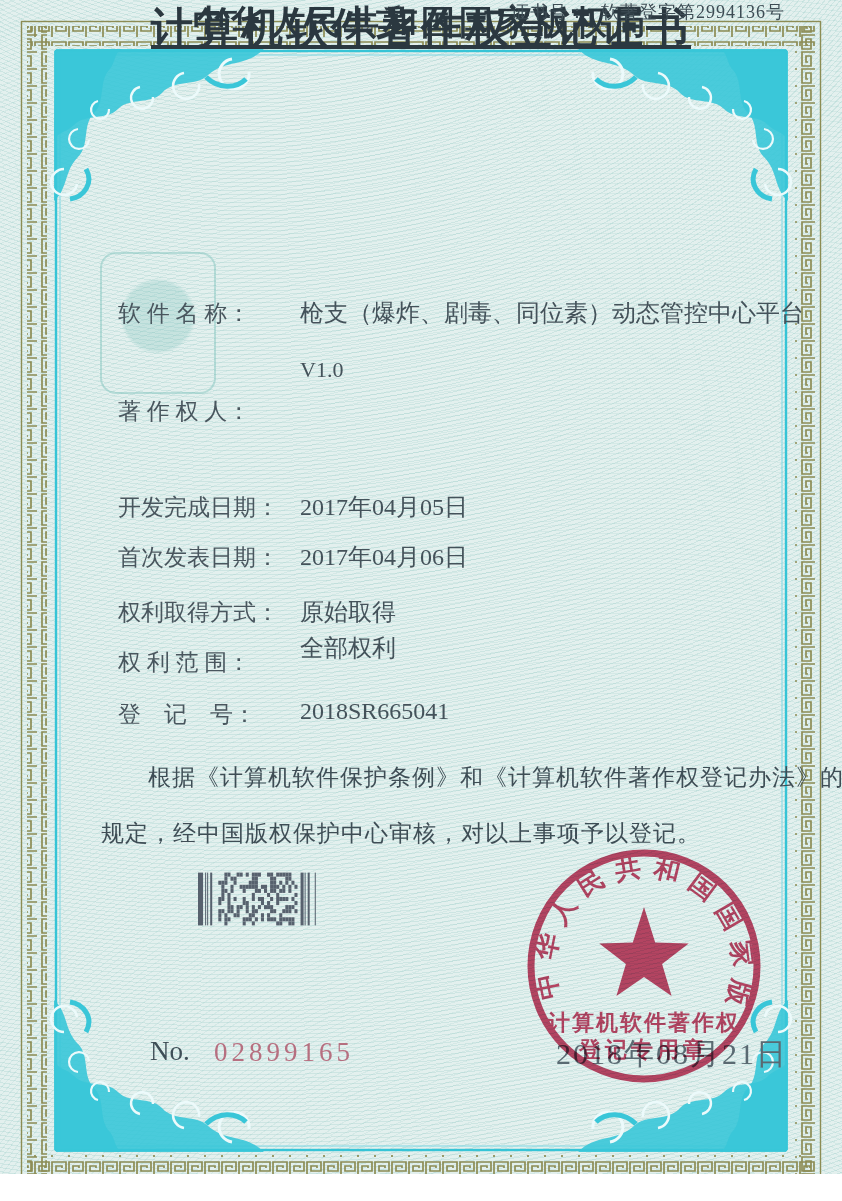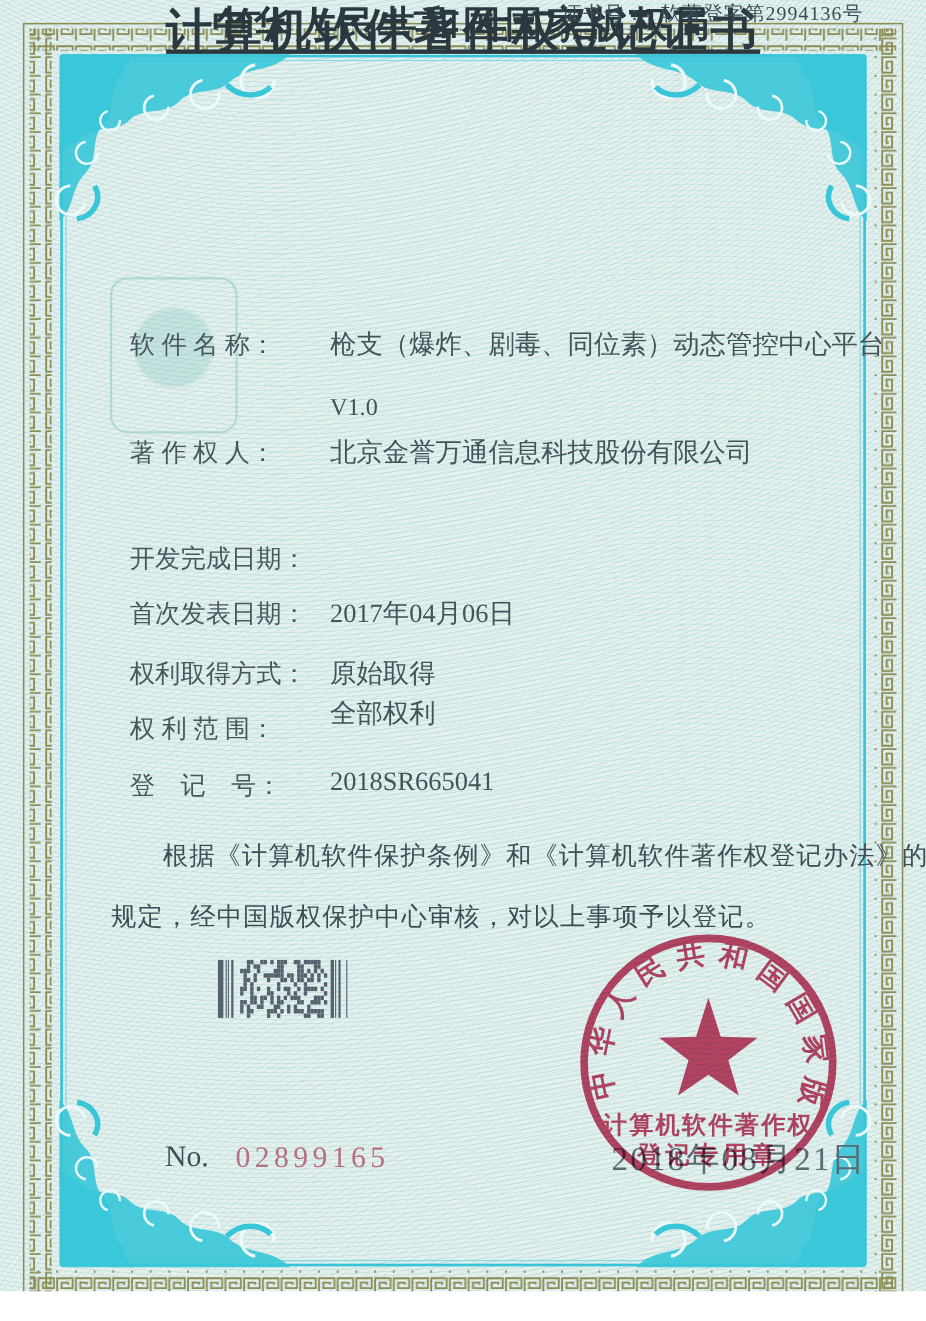--- a/index.html
+++ b/index.html
@@ -82,23 +82,23 @@
   <div class="abs txt subtitle">计算机软件著作权登记证书</div>
   <div class="abs txt certno">
     <span class="lbl">证书号：</span><span>软著登字第2994136号</span>
   </div>
 
   <div class="abs txt row-label" style="top:298px">软 件 名 称：</div>
   <div class="abs txt row-value" style="top:297px">枪支（爆炸、剧毒、同位素）动态管控中心平台</div>
   <div class="abs txt row-value small" style="top:357px">V1.0</div>
 
   <div class="abs txt row-label" style="top:396px">著 作 权 人：</div>
-  <div class="abs txt row-value" style="top:395px">北京金誉万通信息科技股份有限公司</div>
 
   <div class="abs txt row-label" style="top:492px">开发完成日期：</div>
+  <div class="abs txt row-value" style="top:491px">2017年04月05日</div>
 
   <div class="abs txt row-label" style="top:542px">首次发表日期：</div>
   <div class="abs txt row-value" style="top:541px">2017年04月06日</div>
 
   <div class="abs txt row-label" style="top:597px">权利取得方式：</div>
   <div class="abs txt row-value" style="top:596px">原始取得</div>
 
   <div class="abs txt row-label" style="top:647px">权 利 范 围：</div>
   <div class="abs txt row-value" style="top:632px">全部权利</div>
 

